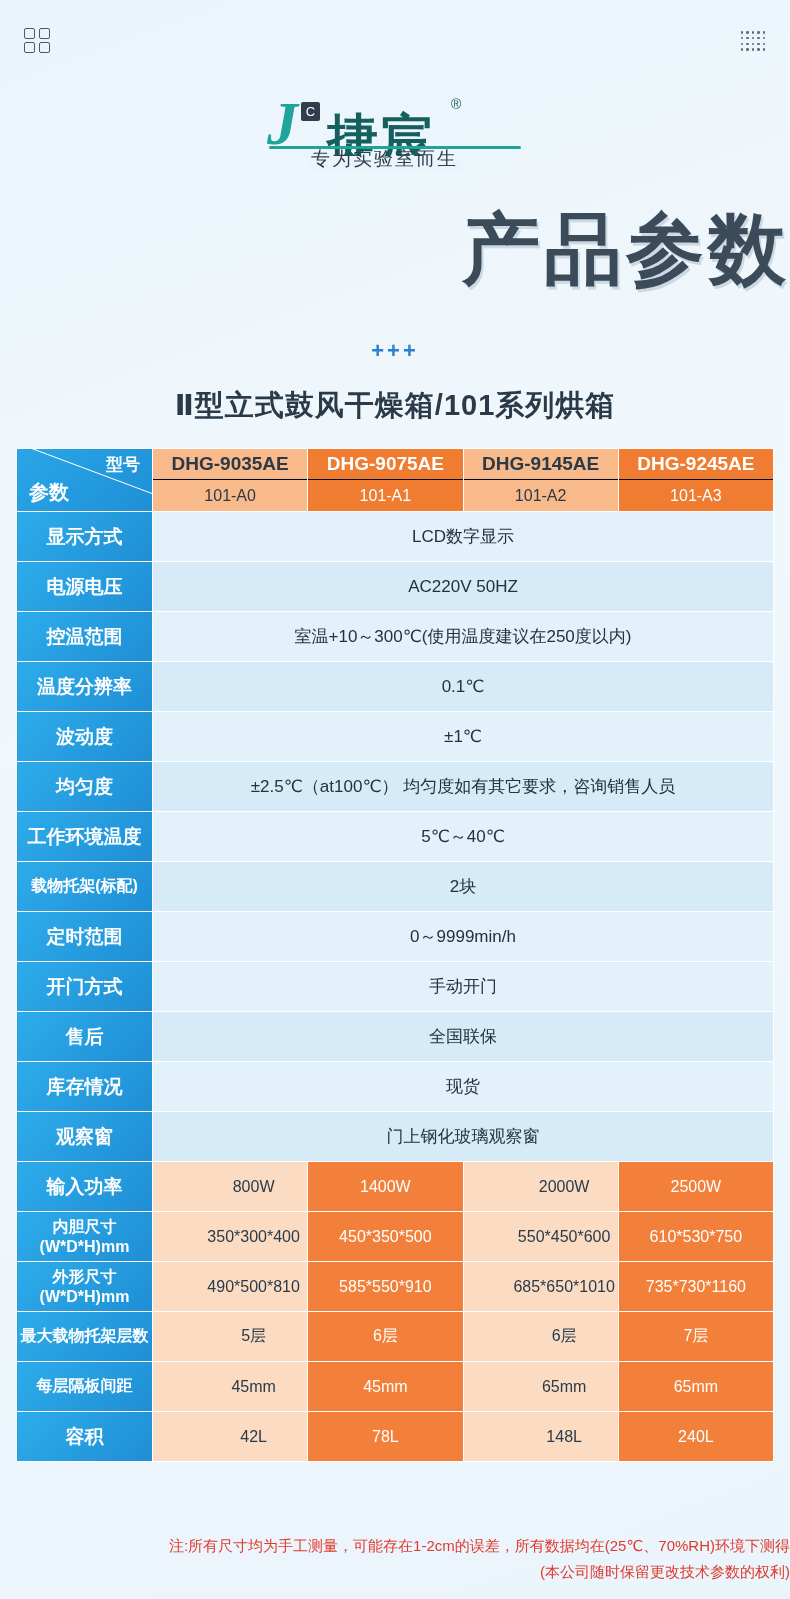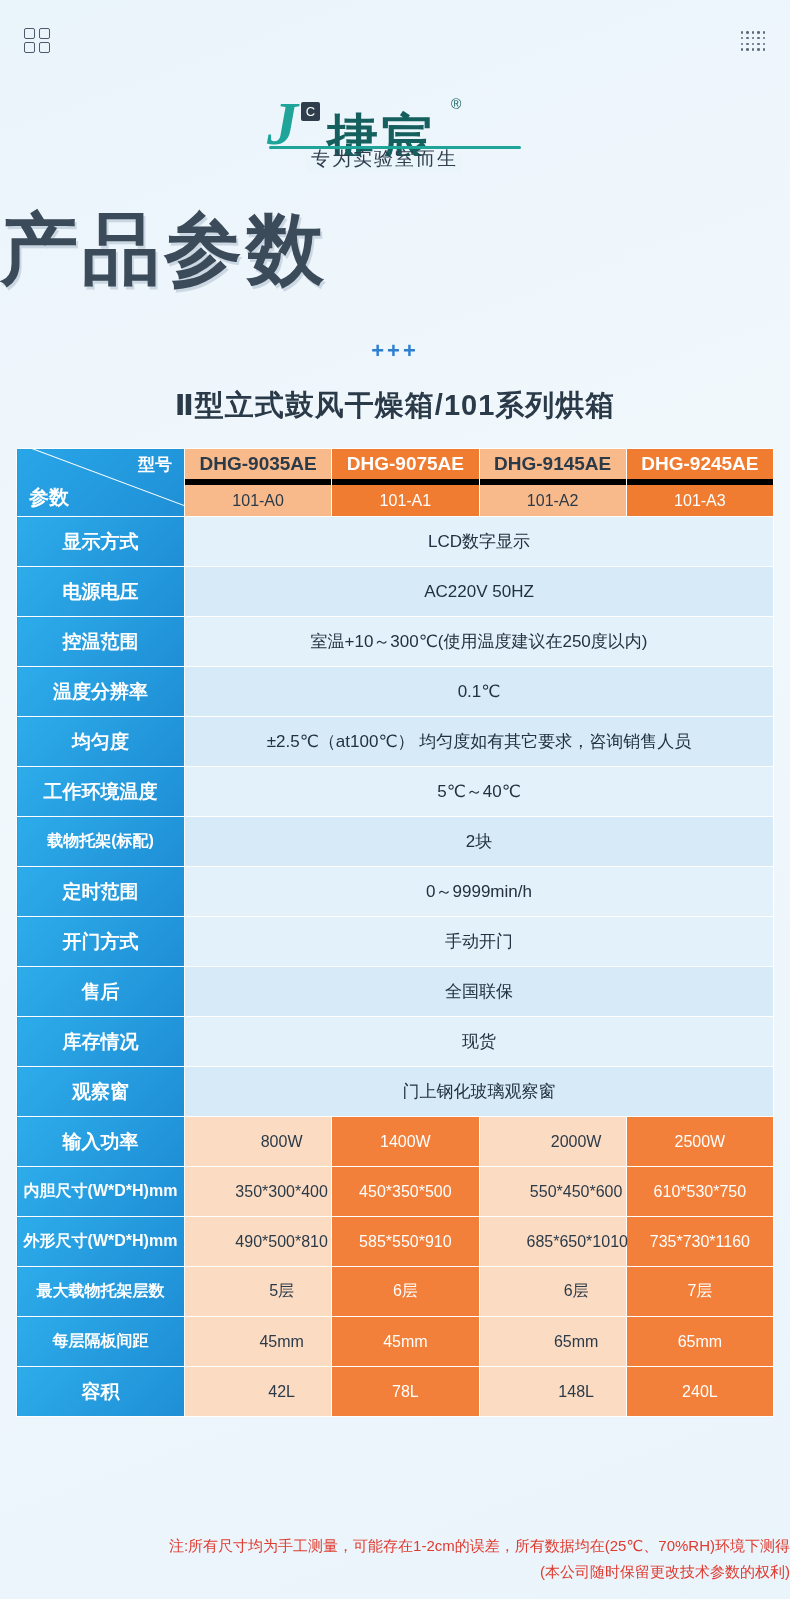--- a/index.html
+++ b/index.html
@@ -116,21 +116,21 @@
     color: #2f3d4c;
     letter-spacing: 2px;
     background: linear-gradient(to bottom, rgba(0,0,0,0) 40%, #eaf4fb 40%);
     padding: 0 4px;
   }
 
   
   .big-title {
     position: absolute;
     top: 198px; left: 0; right: 0;
-    text-align: left;
+    text-align: right;
     font-size: 78px;
     font-weight: bold;
     color: #3c4b5a;
     letter-spacing: 4px;
     text-shadow: 2px 3px 0 rgba(140,160,180,0.35);
   }
   .plus-row {
     position: absolute;
     top: 338px; left: 0; right: 0;
     text-align: center;
@@ -157,21 +157,21 @@
     width: 758px;
   }
   table {
     width: 100%;
     border-collapse: collapse;
     table-layout: fixed;
   }
   td, th { border: 1px solid #ffffff; }
 
   .corner-cell {
-    width: 168px;
+    width: 136px;
     height: 62px;
     position: relative;
     background: linear-gradient(135deg, #29a6e8 0%, #1f8fd6 100%);
     color: #fff;
     padding: 0;
     overflow: hidden;
   }
   .corner-cell .diag {
     position: absolute;
     left: -20px; top: -14px;
@@ -197,21 +197,21 @@
     text-align: center;
     vertical-align: middle;
     color: #fff;
     font-weight: bold;
     padding: 0;
   }
   .hdr .m {
     display: block;
     font-size: 19px;
     line-height: 30px;
-    border-bottom: 6px solid #000000;
+    border-bottom: 1px solid #000000;
   }
   .hdr .s {
     display: block;
     font-size: 16px;
     line-height: 31px;
     font-weight: normal;
   }
   .hdr-light { background: #f8b98b; color: #2b3a49; }
   .hdr-dark  { background: #f07c32; color: #ffffff; }
 
@@ -336,20 +336,24 @@
         </tr>
         <tr>
           <td class="rowlabel">控温范围</td>
           <td class="val" colspan="4">室温+10～300℃(使用温度建议在250度以内)</td>
         </tr>
         <tr>
           <td class="rowlabel">温度分辨率</td>
           <td class="val alt" colspan="4">0.1℃</td>
         </tr>
         <tr>
+          <td class="rowlabel">波动度</td>
+          <td class="val" colspan="4">±1℃</td>
+        </tr>
+        <tr>
           <td class="rowlabel">均匀度</td>
           <td class="val alt" colspan="4">±2.5℃（at100℃） 均匀度如有其它要求，咨询销售人员</td>
         </tr>
         <tr>
           <td class="rowlabel">工作环境温度</td>
           <td class="val" colspan="4">5℃～40℃</td>
         </tr>
         <tr>
           <td class="rowlabel small">载物托架(标配)</td>
           <td class="val alt" colspan="4">2块</td>

